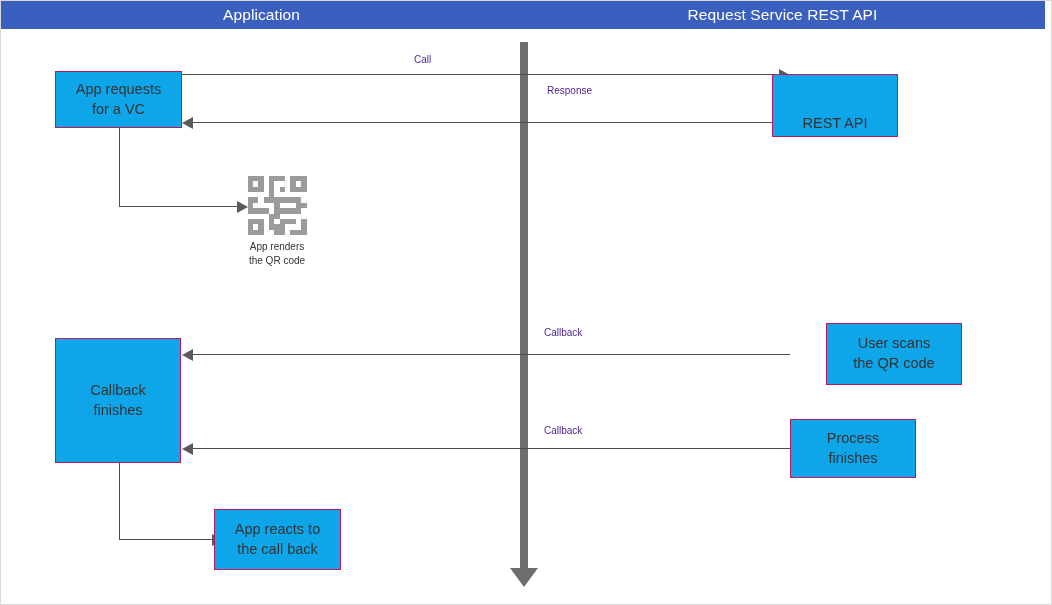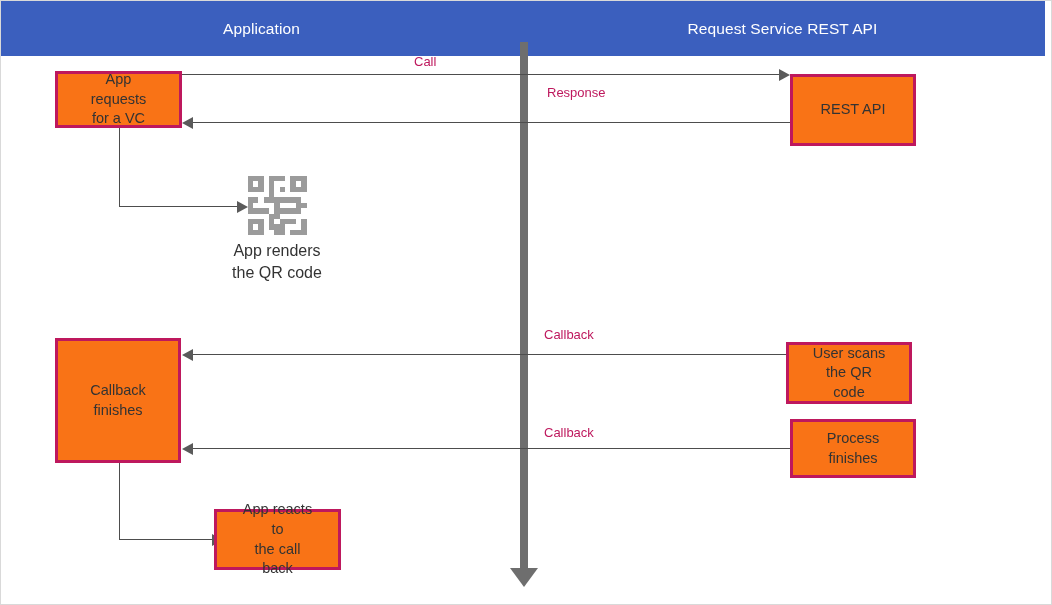--- a/index.html
+++ b/index.html
@@ -17,21 +17,21 @@
     background: #ffffff;
     border: 1px solid #d9d9d9;
     box-sizing: border-box;
     overflow: hidden;
   }
 
   
   .lane-header {
     position: absolute;
     top: 0;
-    height: 55px;
+    height: 28px;
     background: #3B5FBE;
     color: #ffffff;
     display: flex;
     align-items: center;
     justify-content: center;
     font-size: 15.5px;
     letter-spacing: .1px;
     box-sizing: border-box;
   }
   #lane-left   { left: 0px;   width: 521px; }
@@ -53,37 +53,37 @@
     width: 0;
     height: 0;
     border-left: 14px solid transparent;
     border-right: 14px solid transparent;
     border-top: 19px solid #6E6E6E;
   }
 
   
   .node {
     position: absolute;
-    background: #f97316;
-    border: 3px solid #be185d;
+    background: #0ea5e9;
+    border: 1px solid #be185d;
     box-sizing: border-box;
     display: flex;
     align-items: center;
     justify-content: center;
     text-align: center;
     color: #333333;
     font-size: 14.5px;
     line-height: 1.35;
-    padding: 2px 23px;
+    padding: 2px 6px;
   }
 
   #node-app-request  { left: 54px;  top: 70px;  width: 127px; height: 57px; }
-  #node-rest-api     { left: 789px; top: 73px;  width: 126px; height: 72px; }
+  #node-rest-api     { left: 771px; top: 73px;  width: 126px; height: 63px; align-items: flex-end; }
   #node-callback-ep  { left: 54px;  top: 337px; width: 126px; height: 125px; }
-  #node-user-scans   { left: 785px; top: 322px; width: 126px; height: 62px; margin-top: 19px; }
+  #node-user-scans   { left: 825px; top: 322px; width: 136px; height: 62px; }
   #node-process-fin  { left: 789px; top: 418px; width: 126px; height: 59px; }
   #node-app-reacts   { left: 213px; top: 508px; width: 127px; height: 61px; }
 
   
   .h-line {
     position: absolute;
     height: 1px;
     background: #4D4D4D;
   }
   .arrow-right {
@@ -122,22 +122,22 @@
   #elbow1-h { left: 118px; top: 205px; width: 119px; }
   #elbow1-head { left: 236px; top: 200px; }
 
   #elbow2-v { left: 118px; top: 462px; height: 77px; }
   #elbow2-h { left: 118px; top: 538px; width: 94px; }
   #elbow2-head { left: 211px; top: 533px; }
 
   
   .msg-label {
     position: absolute;
-    font-size: 13px;
-    color: #be185d;
+    font-size: 10px;
+    color: #4c1d95;
     white-space: nowrap;
   }
   #label-call      { left: 413px; top: 53px; }
   #label-response  { left: 546px; top: 84px; }
   #label-callback1 { left: 543px; top: 326px; }
   #label-callback2 { left: 543px; top: 424px; }
 
   
   #qr-group {
     position: absolute;
@@ -147,21 +147,21 @@
   }
   #qr-code {
     width: 60px;
     height: 59px;
     margin: 0 auto;
     display: block;
   }
   #qr-caption {
     margin-top: 5px;
     text-align: center;
-    font-size: 16px;
+    font-size: 10px;
     color: #333333;
     line-height: 1.35;
     white-space: nowrap;
   }
 </style>
 </head>
 <body>
 
 <div id="canvas">
 

